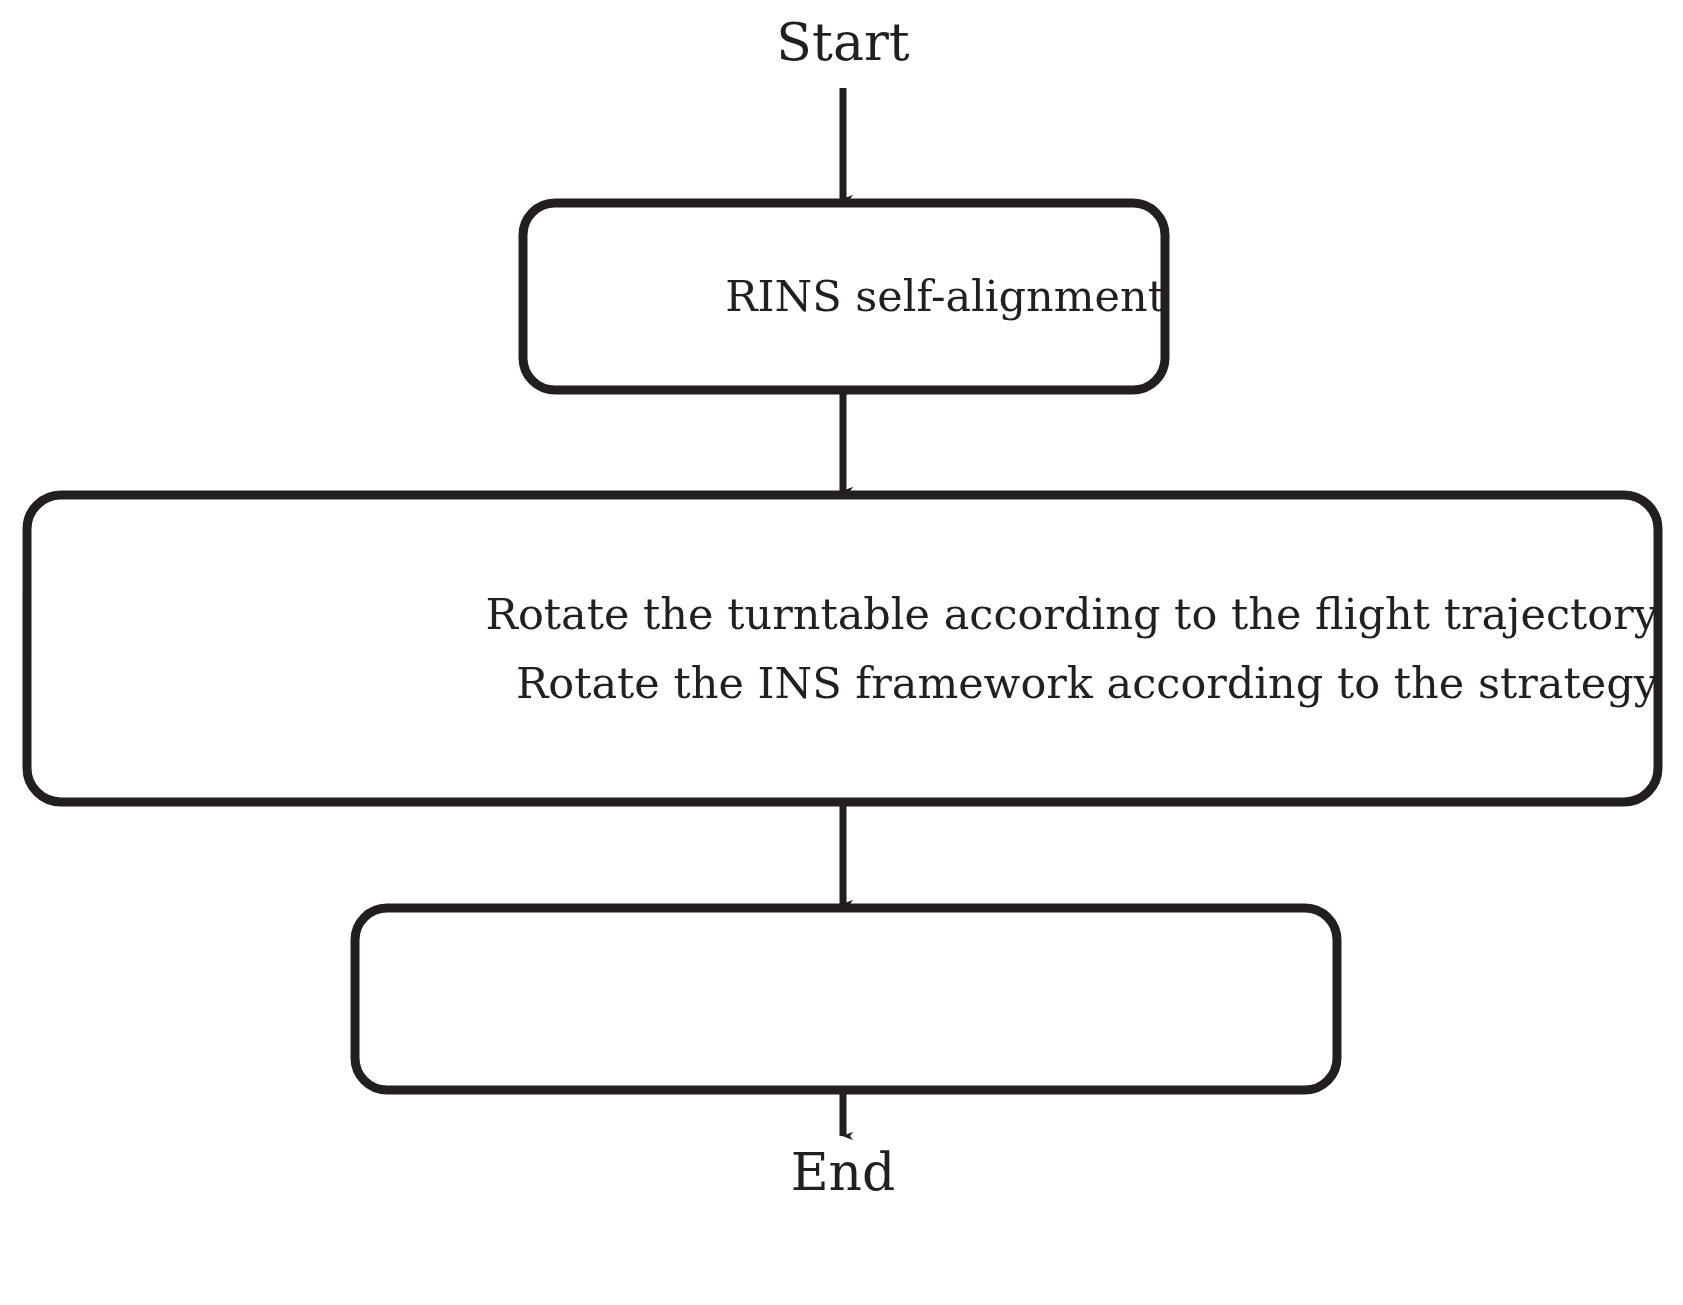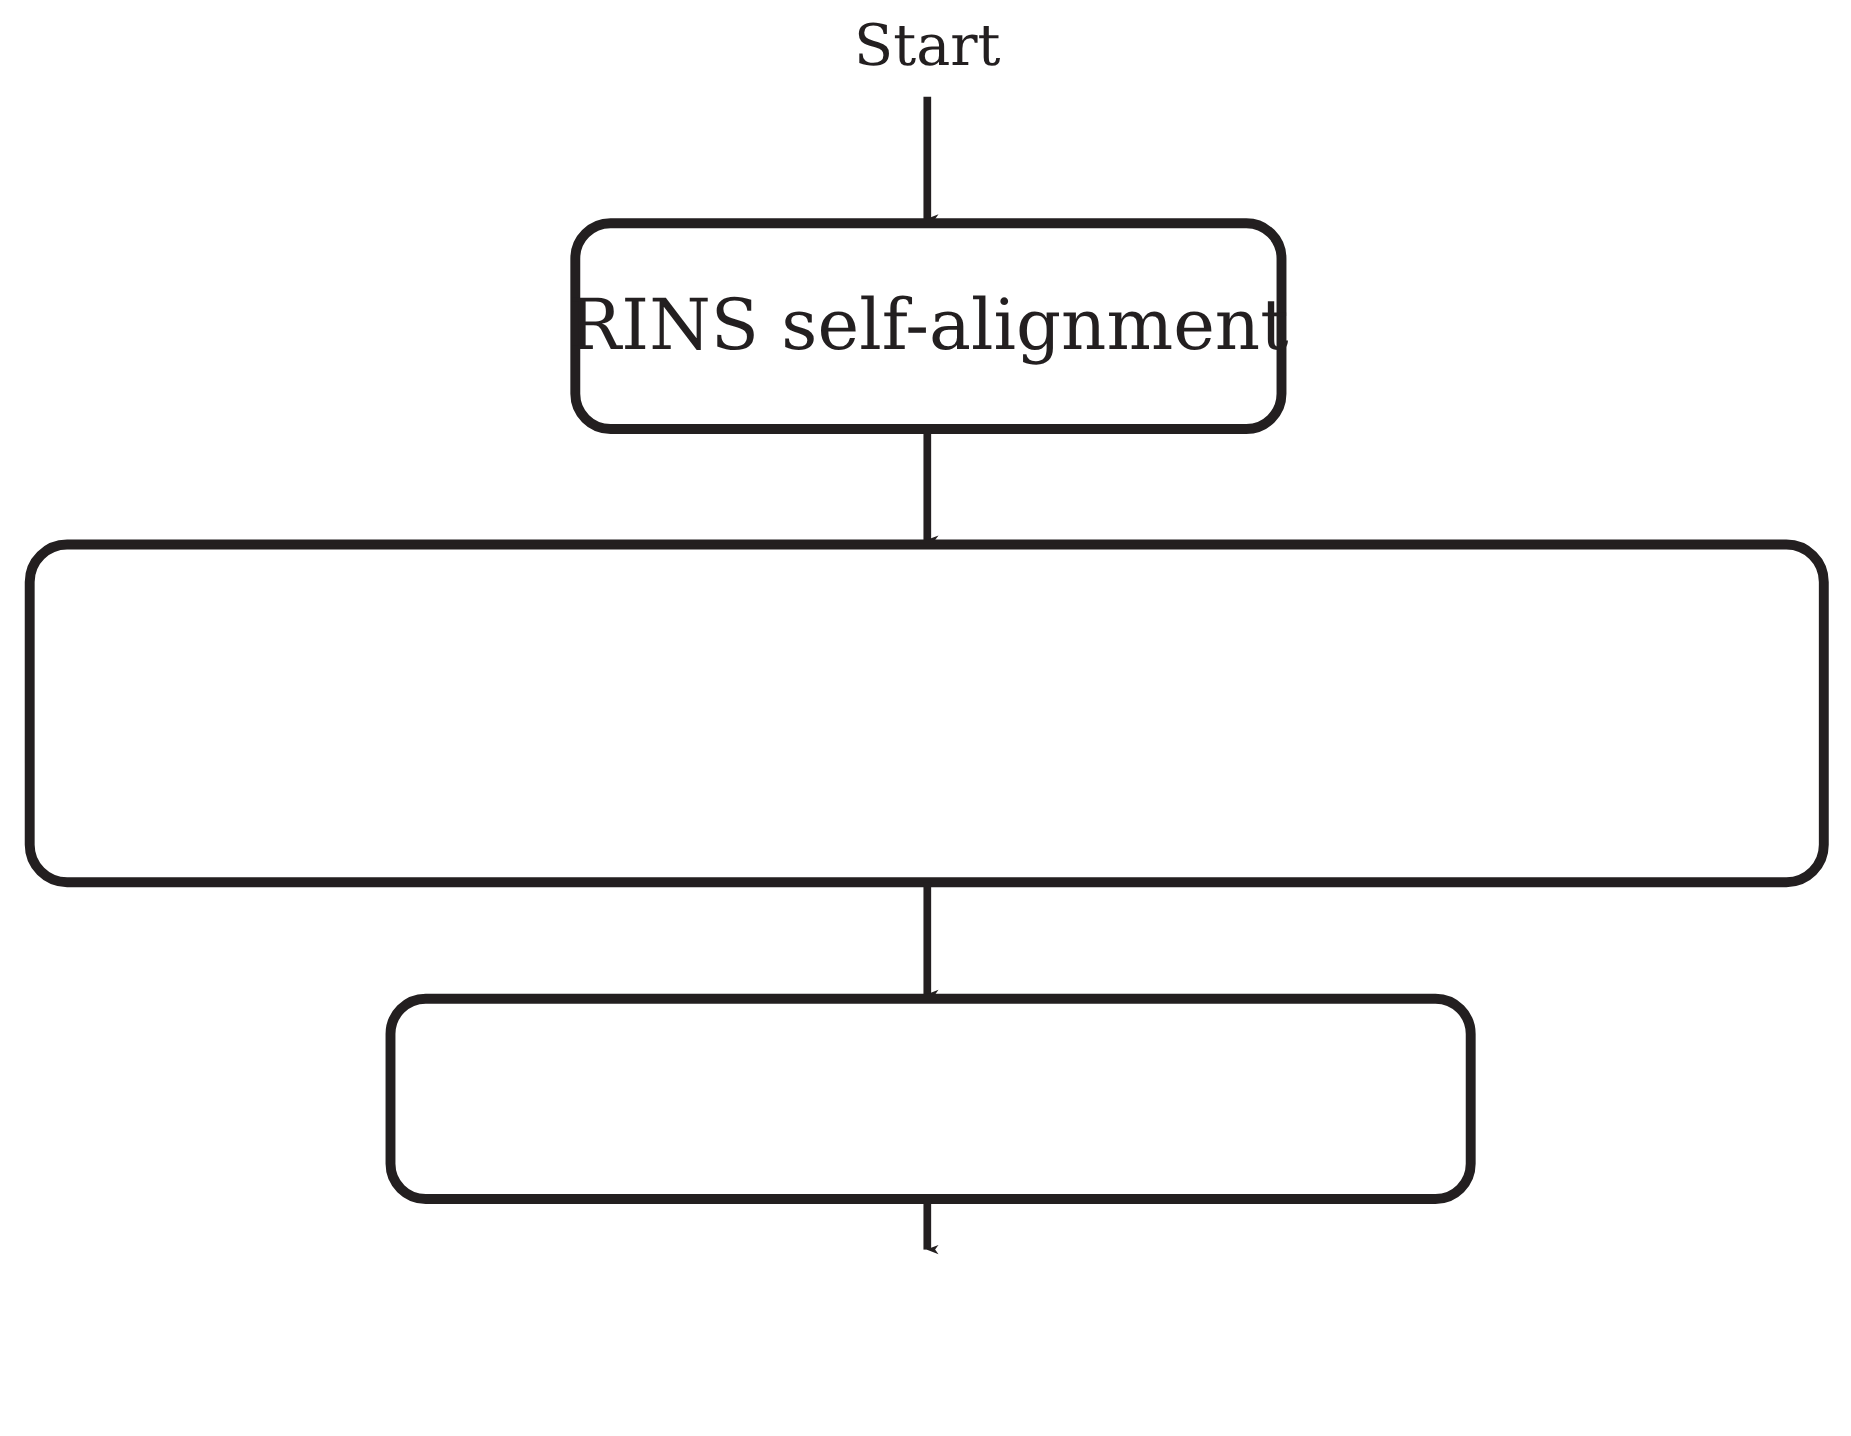--- a/index.html
+++ b/index.html
@@ -51,21 +51,22 @@
     height: 68px;
   }
   #node-end {
     left: 643px;
     top: 1138px;
     width: 400px;
     height: 68px;
   }
   
   .process-label {
-    font-size: 64px;
+    font-size: 43px;
+    align-items: flex-end;
   }
   #label-box-1 {
     left: 523px;
     top: 203px;
     width: 642px;
     height: 187px;
   }
   #label-box-2 {
     left: 27px;
     top: 495px;
@@ -111,16 +112,23 @@
   </svg>
 
   <div class="node-label terminal" id="node-start">
     <span>Start</span>
   </div>
 
   <div class="node-label process-label" id="label-box-1">
     <span>RINS self-alignment</span>
   </div>
 
+  <div class="node-label process-label" id="label-box-2">
+    <span class="line">Rotate the turntable according to the flight trajectory</span>
+    <span class="line">Rotate the INS framework according to the strategy</span>
+  </div>
 
 
+  <div class="node-label terminal" id="node-end">
+    <span>End</span>
+  </div>
 
 </div>
 
 </body></html>

